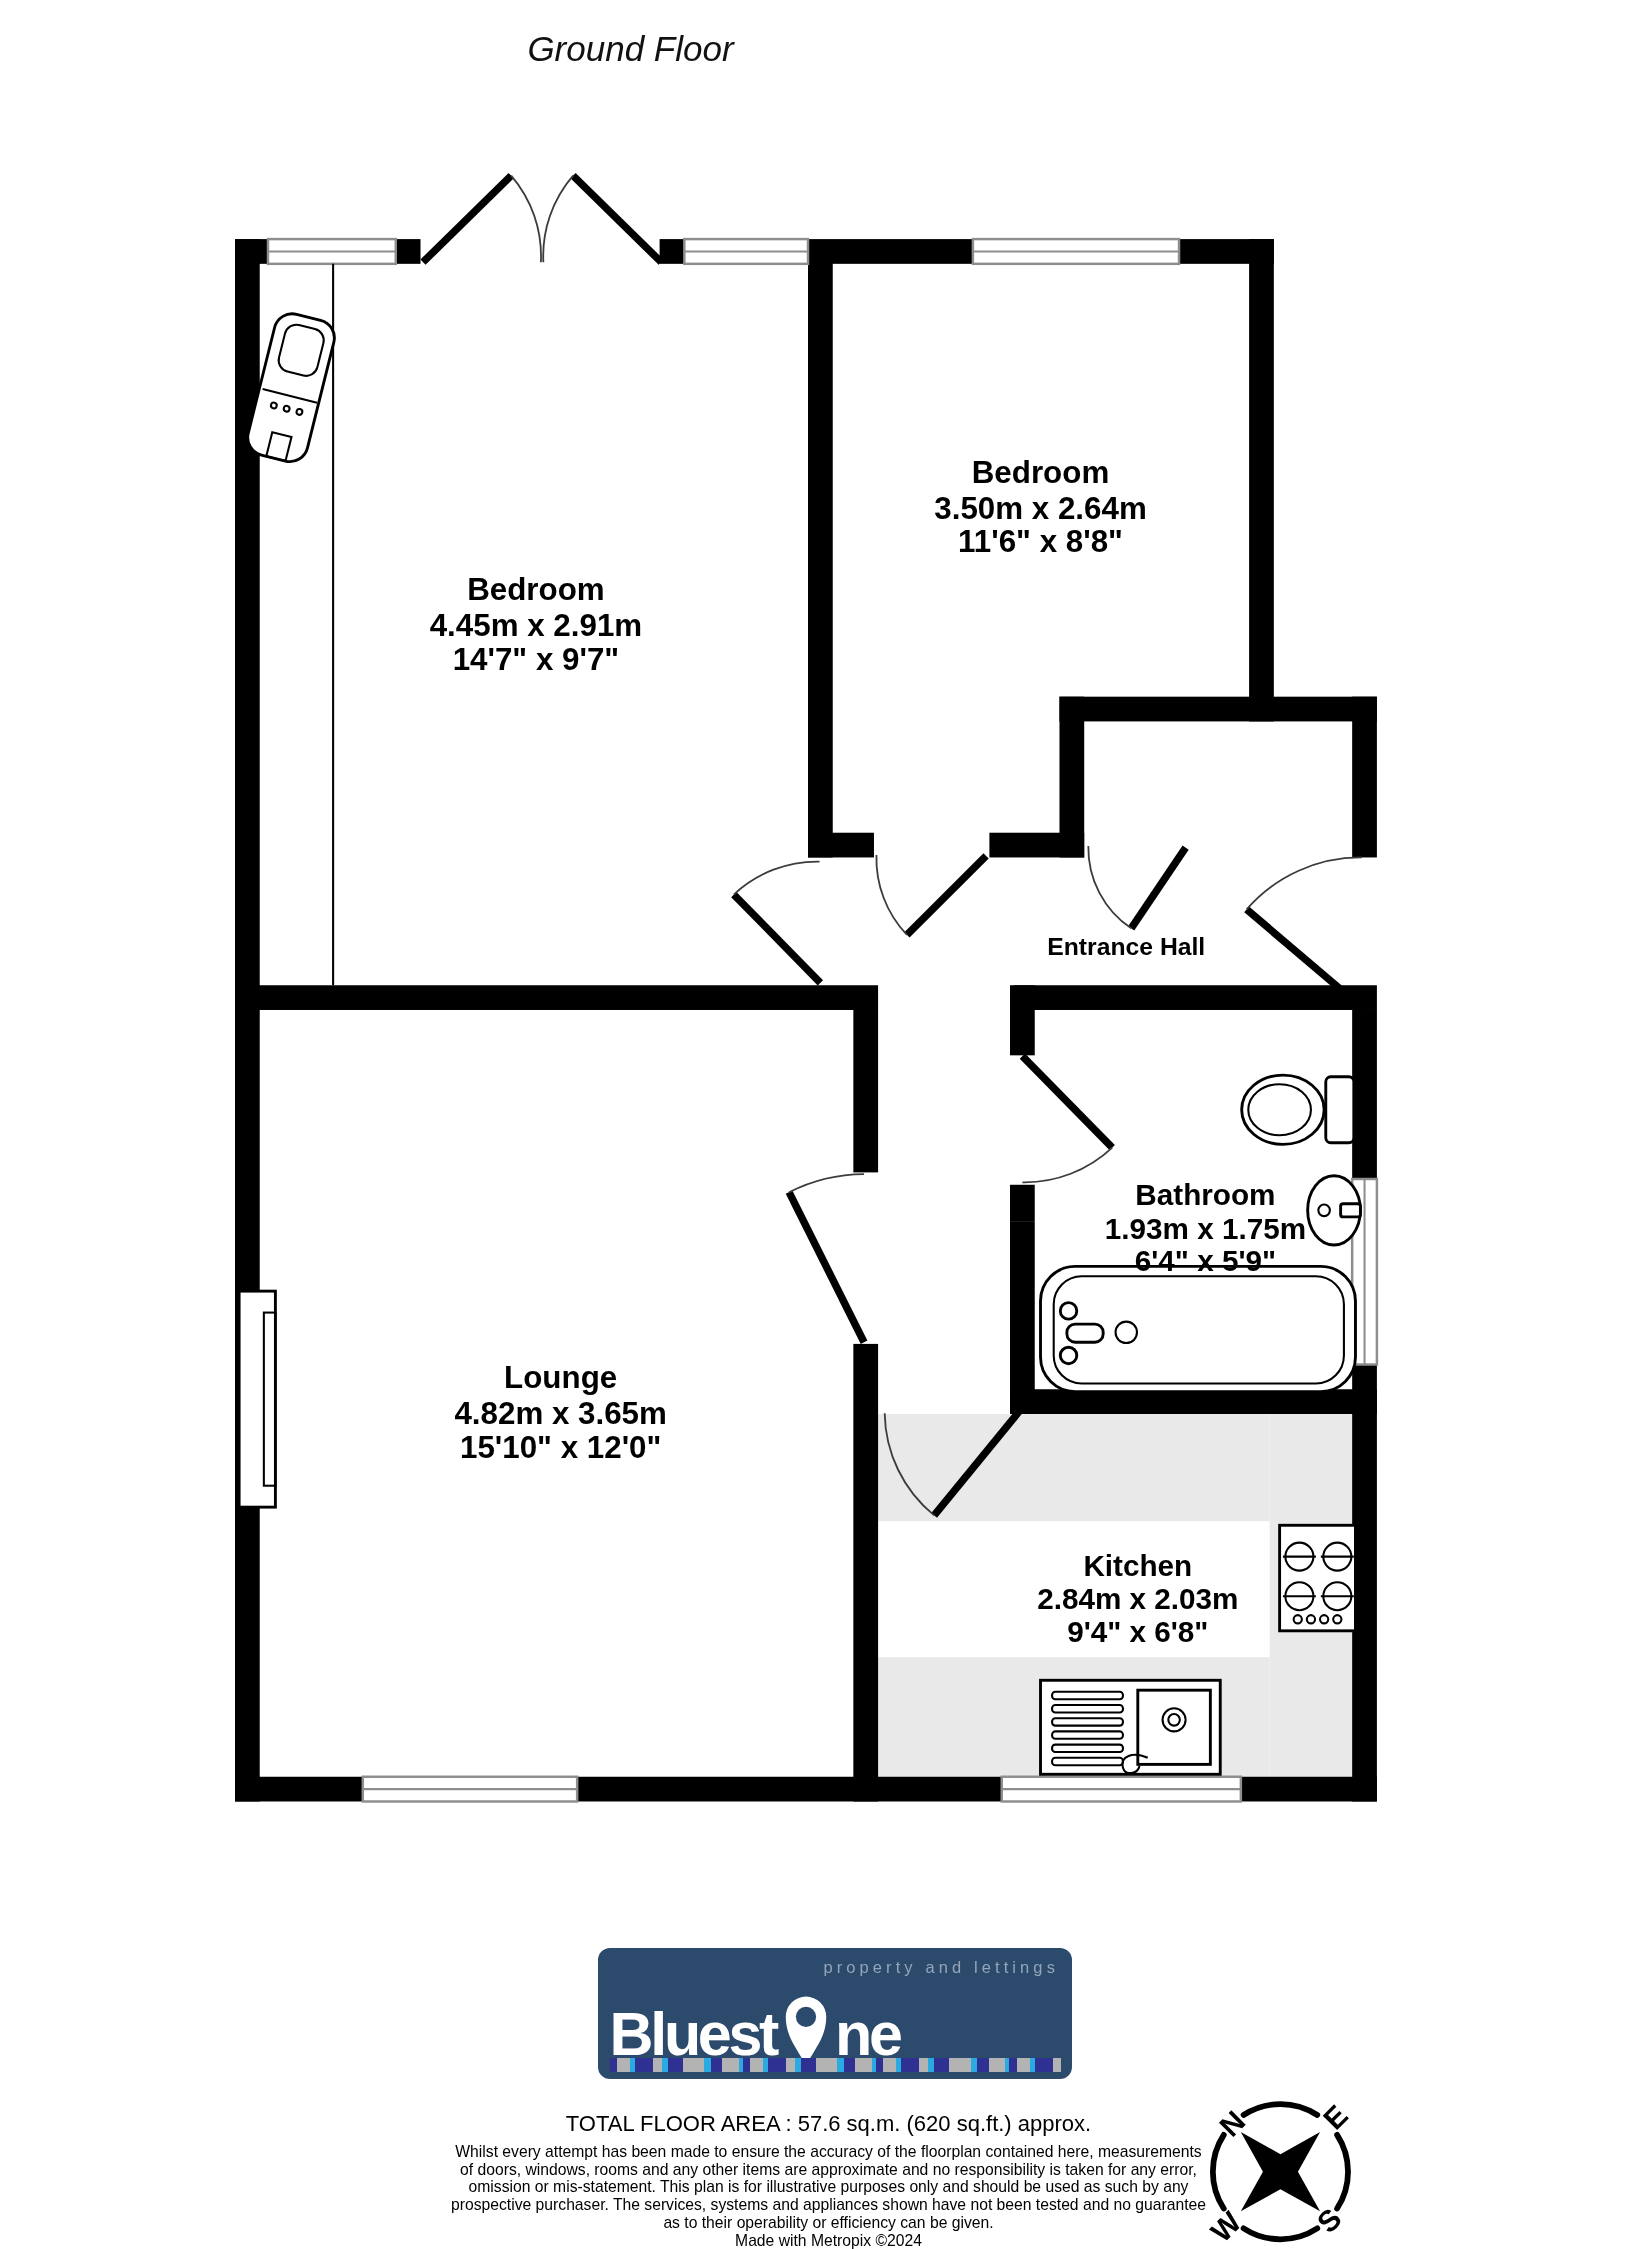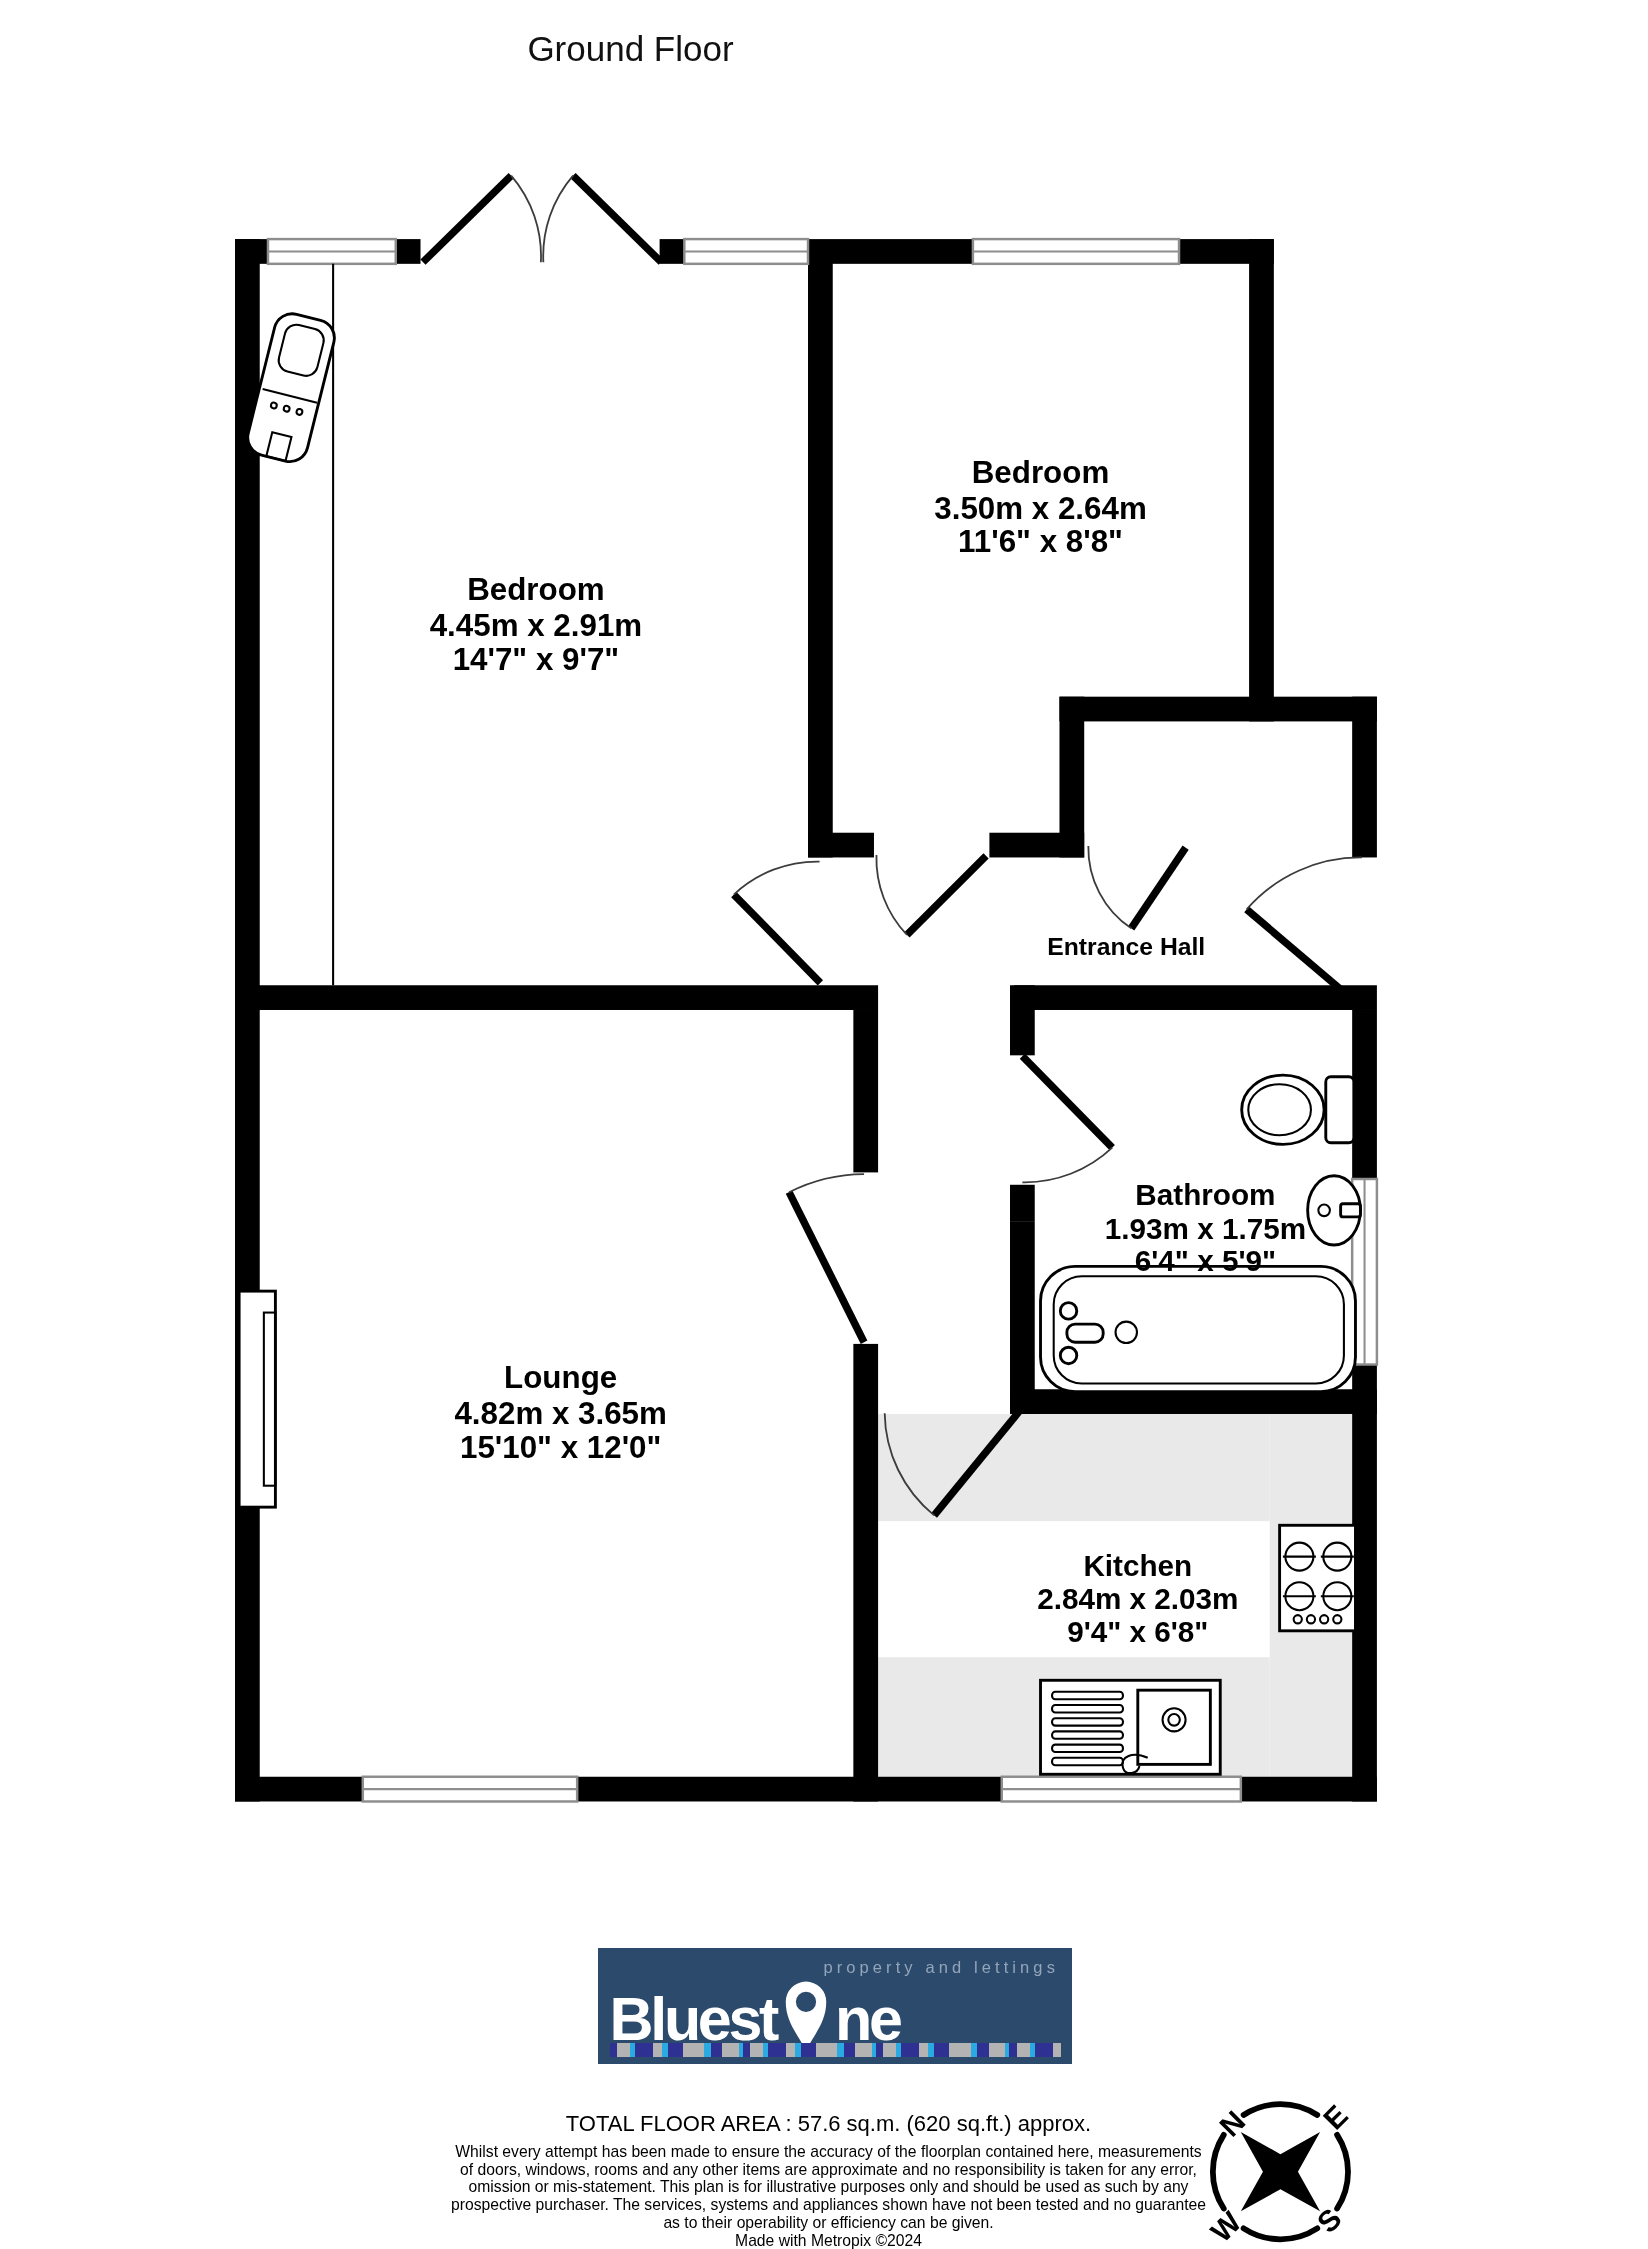--- a/index.html
+++ b/index.html
@@ -14,22 +14,22 @@
   .fix{fill:#fff;stroke:#000;stroke-width:3.5;}
   .fix-thin{fill:none;stroke:#000;stroke-width:2.5;}
   .counter{fill:#e9e9e9;}
   .room-name{font:700 38px "Liberation Sans",sans-serif;text-anchor:middle;fill:#000;}
   .room-dim{font:700 38px "Liberation Sans",sans-serif;text-anchor:middle;fill:#000;}
   .room-name-sm,.room-dim-sm{font:700 36px "Liberation Sans",sans-serif;text-anchor:middle;fill:#000;}
   .hall-name{font:700 30px "Liberation Sans",sans-serif;text-anchor:middle;fill:#000;}
   .comp-arc{fill:none;stroke:#000;stroke-width:7;stroke-linecap:round;}
   .comp-letter{font:700 36px "Liberation Sans",sans-serif;text-anchor:middle;fill:#000;}
   .title{position:absolute;top:28px;left:0;width:1261px;text-align:center;
-         font-size:35px;line-height:41px;color:#111;}
-  .logo{position:absolute;left:598px;top:1948px;width:474px;height:116px;}
+         font-size:35px;line-height:41px;color:#111;font-style:italic;}
+  .logo{position:absolute;left:598px;top:1948px;width:474px;height:131px;border-radius:12px;}
   .logo-tagline{position:absolute;top:10px;right:13px;font-size:16.5px;letter-spacing:4.1px;}
   .brand{position:absolute;left:11.5px;bottom:20px;display:flex;align-items:flex-end;}
   .brand span{font-size:61px;line-height:0.82;font-weight:700;color:#fff;letter-spacing:-3.3px;}
   .brand svg{width:54px;height:83px;margin:0 1.6px -11.5px 3.3px;}
   .stripe{position:absolute;left:11.5px;right:11.5px;bottom:7.4px;height:14px;display:flex;overflow:hidden;}
   .stripe span{height:100%;}
   .total{position:absolute;top:2111px;left:0;width:1657px;text-align:center;font-size:22px;}
   .disclaimer{position:absolute;top:2143px;left:0;width:1657px;text-align:center;
               font-size:15.7px;line-height:17.7px;}
 </style>

